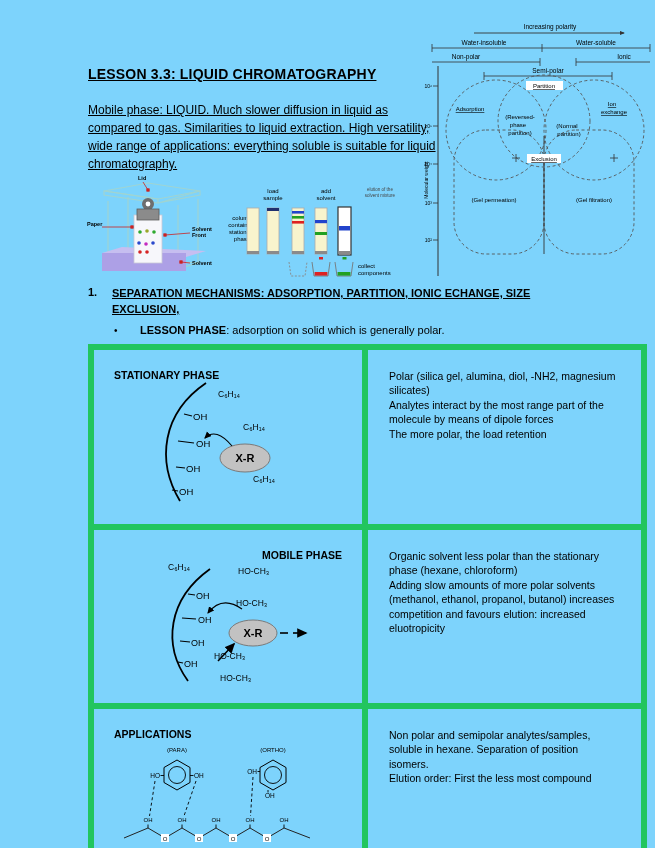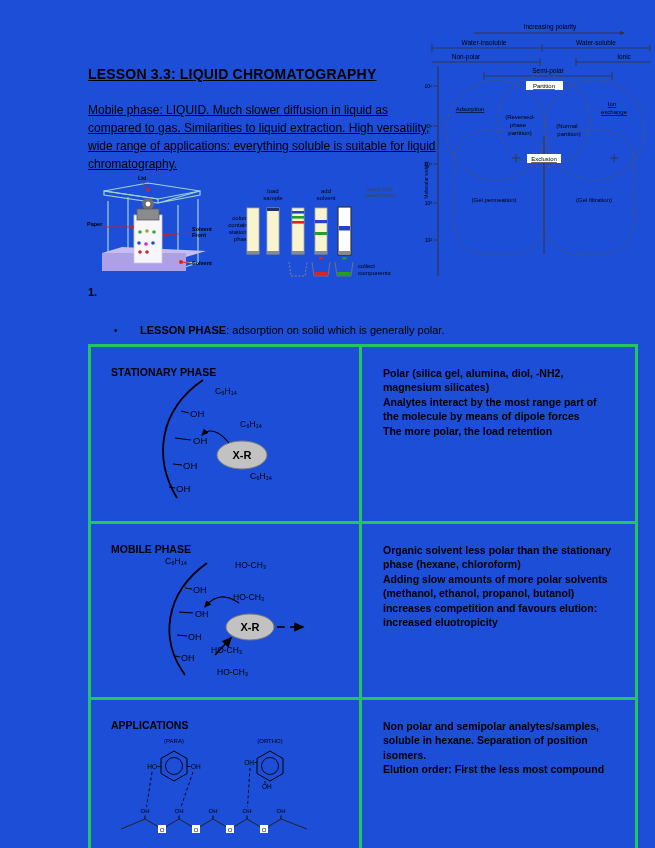--- a/index.html
+++ b/index.html
@@ -1,32 +1,32 @@
 <!DOCTYPE html>
 <html><head>
 <meta charset="utf-8">
 <style>
   html,body{margin:0;padding:0;background:#ffffff;}
-  .page{position:relative;width:655px;height:848px;background:#1d4ed8;
+  .page{position:relative;width:655px;height:848px;background:#7dd3fc;
         font-family:"Liberation Sans",sans-serif;color:#000;overflow:hidden;}
   .abs{position:absolute;}
   .doc-title{font-size:14px;font-weight:bold;text-decoration:underline;letter-spacing:.2px;}
   .intro{font-size:12px;line-height:1.5;width:352px;text-decoration:underline;}
   .section{font-size:11px;font-weight:bold;display:flex;width:482px;}
   .section .num{width:24px;flex:0 0 24px;}
   .section .lines span{text-decoration:underline;display:block;line-height:1.45;}
   .bullet{font-size:11px;display:flex;align-items:flex-start;}
   .bullet .dot{width:26px;flex:0 0 26px;font-size:10px;padding-top:1px;}
   table.main{border-collapse:collapse;table-layout:fixed;}
-  table.main td{border:3px solid #22c55e;vertical-align:top;padding:16px;}
+  table.main td{border:6px solid #22c55e;vertical-align:top;padding:16px;}
   td.lcell{width:236px;}
   td.rcell{width:241px;}
   .cellhead{font-size:10.5px;font-weight:bold;padding:3px 4px 0 4px;}
   .rtext{font-size:10.5px;line-height:1.38;padding:3px 6px 0 5px;}
-  .rtext div{margin:0;font-weight:bold;}
+  .rtext div{margin:0;}
   svg{display:block;}
   svg text{font-family:"Liberation Sans",sans-serif;}
   .u{text-decoration:underline;}
 </style>
 </head>
 <body>
 
 <div class="page">
 
   <svg class="abs" style="left:424px;top:18px;" width="230" height="262" viewBox="0 0 230 262">
@@ -204,20 +204,21 @@
     </g>
     <g font-size="6" fill="#000">
       <text x="142" y="88">collect</text>
       <text x="142" y="95">components</text>
     </g>
   </svg>
 
   <div class="abs section" style="left:88px;top:286px;">
     <div class="num">1.</div>
     <div class="lines">
+      <span>SEPARATION MECHANISMS: ADSORPTION, PARTITION, IONIC ECHANGE, SIZE EXCLUSION,</span>
     </div>
   </div>
 
   <div class="abs bullet" style="left:114px;top:324px;">
     <div class="dot">•</div>
     <div><b>LESSON PHASE</b><span>: adsorption on solid which is generally polar.</span></div>
   </div>
 
   <table class="main abs" style="left:88px;top:344px;">
     <tbody>
@@ -255,21 +256,21 @@
       <td class="rcell">
         <div class="rtext">
           <div>Polar (silica gel, alumina, diol, -NH2, magnesium silicates)</div>
           <div>Analytes interact by the most range part of the molecule by means of dipole forces</div>
           <div>The more polar, the load retention</div>
         </div>
       </td>
     </tr>
 
     <tr>
-      <td class="lcell" style="height:141px;">
+      <td class="lcell" style="height:141px;text-align:right;">
         <div class="cellhead">MOBILE PHASE</div>
         <svg width="232" height="122" viewBox="0 0 232 122">
           <defs>
             <marker id="arrB" markerWidth="8" markerHeight="8" refX="5.5" refY="3" orient="auto">
               <path d="M0,0 L6.5,3 L0,6 Z" fill="#000"></path>
             </marker>
           </defs>
           <path d="M 100 8 C 58 38 52 84 78 120" stroke="#000" stroke-width="1.8" fill="none"></path>
           <g font-size="9" fill="#000">
             <line x1="78" y1="33" x2="85" y2="34" stroke="#000" stroke-width="1.1"></line>

